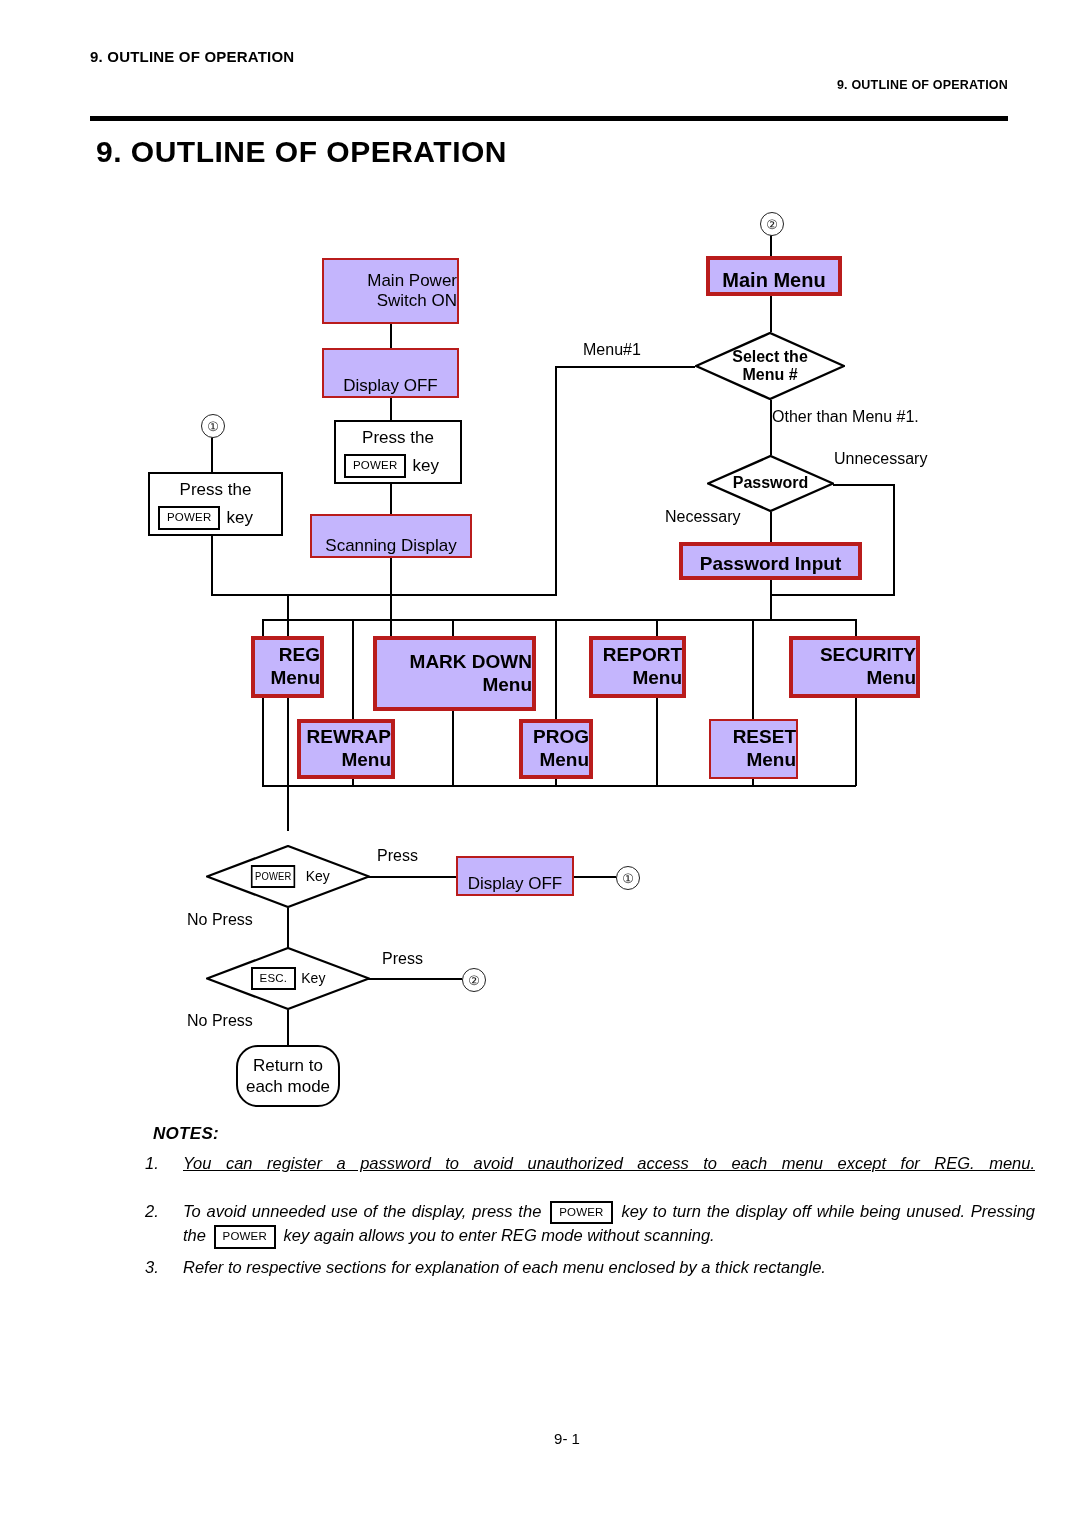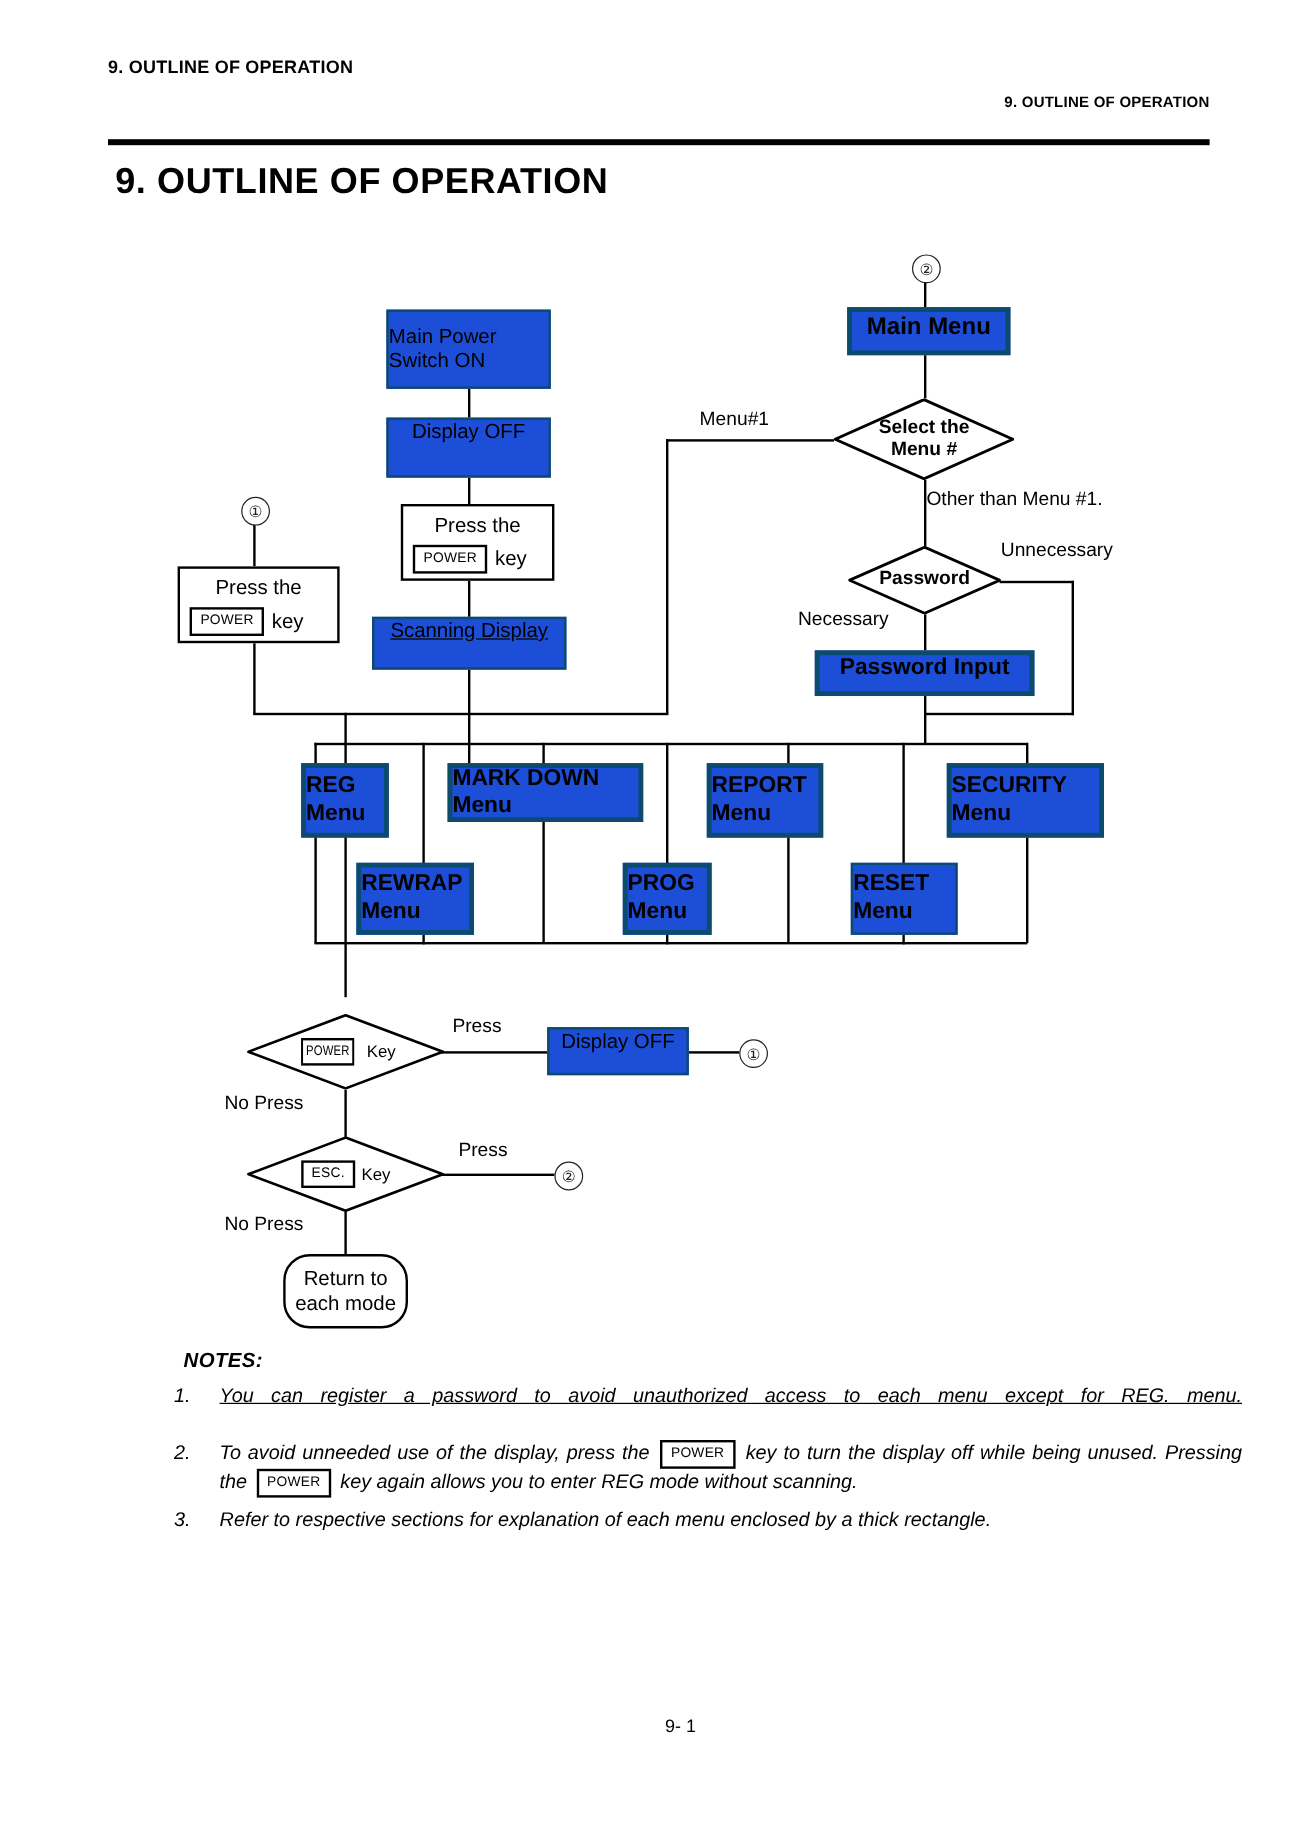--- a/index.html
+++ b/index.html
@@ -36,22 +36,22 @@
   }
 
   
   .fc{position:absolute;left:0;top:0;width:1080px;height:1140px;}
   .ln{position:absolute;background:#000;}
   .ln.h{height:2px;}
   .ln.v{width:2px;}
 
   .box{
     position:absolute;box-sizing:border-box;
-    border:2px solid #0c4a6e;background:#1d4ed8;
-    display:flex;align-items:flex-start;justify-content:center;
+    border:2px solid #b91c1c;background:#c4b5fd;
+    display:flex;align-items:flex-end;justify-content:center;
     text-align:center;font-size:17px;line-height:1.2;
     z-index:5;
   }
   .box.thick{border-width:4px;font-weight:bold;}
   .box.col{flex-direction:column;}
 
   
   .keycap{
     display:inline-block;box-sizing:border-box;
     border:2px solid #000;background:#fff;
@@ -199,21 +199,21 @@
     <div class="box" style="left:322px;top:348px;width:137px;height:50px;">Display OFF</div>
 
     <div class="presskey" style="left:334px;top:420px;width:128px;height:64px;">
       <div class="l1">Press the</div>
       <div class="l2">
         <span class="keycap">POWER</span>
         <span class="kw">key</span>
       </div>
     </div>
 
-    <div class="box" style="left:310px;top:514px;width:162px;height:44px;text-decoration:underline;">Scanning Display</div>
+    <div class="box" style="left:310px;top:514px;width:162px;height:44px;">Scanning Display</div>
 
     <div class="presskey" style="left:148px;top:472px;width:135px;height:64px;">
       <div class="l1">Press the</div>
       <div class="l2">
         <span class="keycap">POWER</span>
         <span class="kw">key</span>
       </div>
     </div>
 
     <div class="box thick" style="left:706px;top:256px;width:136px;height:40px;font-size:20px;">Main Menu</div>
@@ -264,21 +264,21 @@
     <div class="term" style="left:236px;top:1045px;width:104px;height:62px;">
       <span>Return to</span>
       <span>each mode</span>
     </div>
 
     <div class="box thick col" style="left:251px;top:636px;width:73px;height:62px;font-size:19px;">
       <span>REG</span>
       <span>Menu</span>
     </div>
 
-    <div class="box thick col" style="left:373px;top:636px;width:163px;height:49px;font-size:19px;">
+    <div class="box thick col" style="left:373px;top:636px;width:163px;height:75px;font-size:19px;">
       <span>MARK DOWN</span>
       <span>Menu</span>
     </div>
 
     <div class="box thick col" style="left:589px;top:636px;width:97px;height:62px;font-size:19px;">
       <span>REPORT</span>
       <span>Menu</span>
     </div>
 
     <div class="box thick col" style="left:789px;top:636px;width:131px;height:62px;font-size:19px;">

